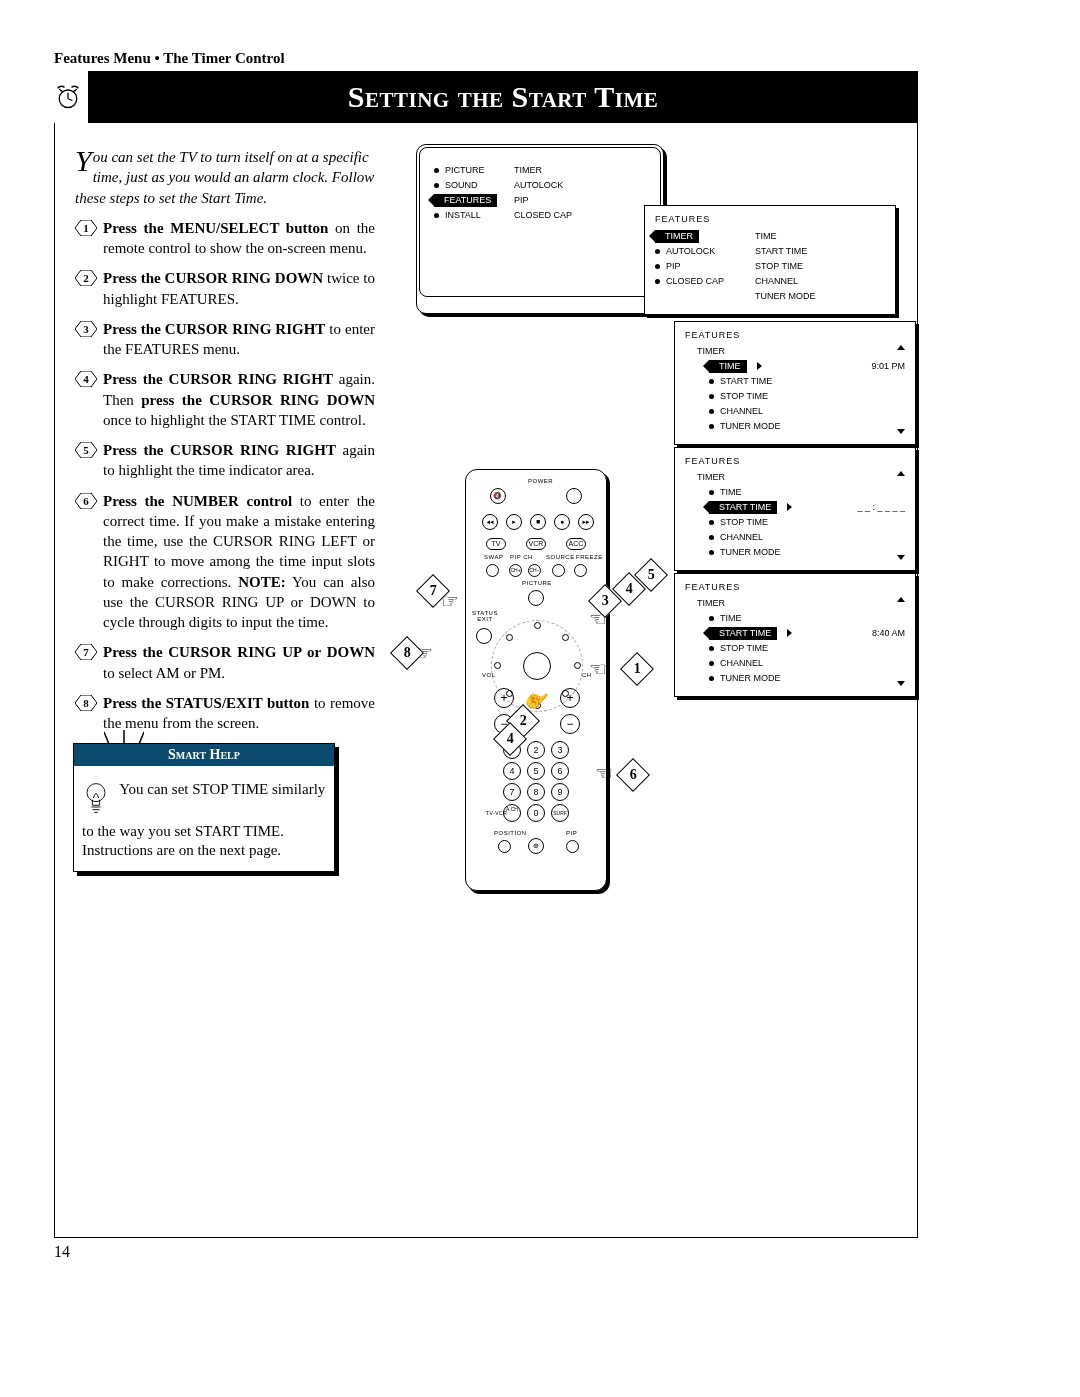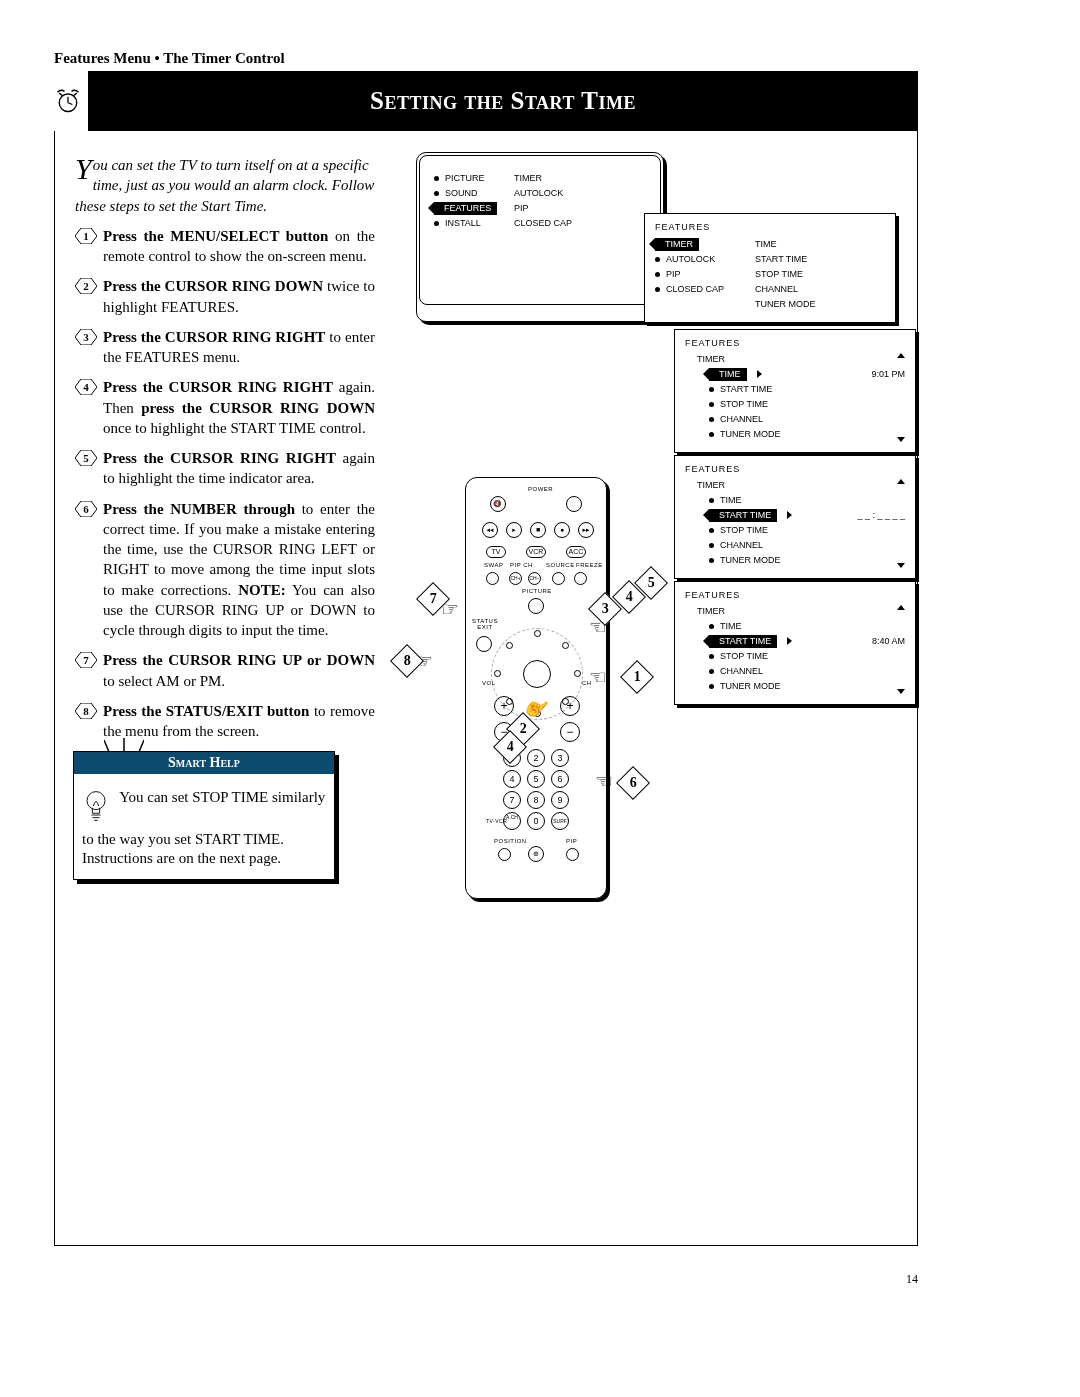--- a/index.html
+++ b/index.html
@@ -23,23 +23,23 @@
   .clock-icon {
     width: 28px;
     height: 28px;
     margin-right: 6px;
   }
   .title-strip {
     flex: 1;
     background: #000;
     color: #fff;
     font-weight: bold;
-    font-size: 25px;
+    font-size: 30px;
     text-align: center;
-    padding: 16px 0;
+    padding: 9px 0;
     font-variant: small-caps;
     letter-spacing: 0.5px;
   }
   .main-frame {
     border: 1px solid #000;
     border-top: none;
     padding: 24px 20px 40px 20px;
     min-height: 1050px;
     position: relative;
   }
@@ -118,23 +118,23 @@
     padding: 14px 8px 10px 8px;
     font-size: 15px;
     line-height: 1.3;
   }
   .bulb-icon {
     width: 34px;
     vertical-align: top;
     display: inline-block;
   }
   .page-num {
-    text-align: right;
-    font-size: 12px;
-    margin-top: 26px;
+    text-align: left;
+    font-size: 16px;
+    margin-top: 5px;
   }
   
   .panel {
     position: absolute;
     border: 1.5px solid #000;
     background: #fff;
     font-family: Arial, sans-serif;
     font-size: 9px;
     padding: 8px 10px 10px 10px;
     box-shadow: 3px 3px 0 #000;
@@ -362,21 +362,21 @@
                 <polygon points="0,8 6,0 16,0 22,8 16,16 6,16" fill="#fff" stroke="#000"></polygon>
                 <text x="11" y="12" text-anchor="middle" font-size="11" font-family="Times" font-weight="bold">5</text>
               </svg></span>
           <span class="step-b">Press the CURSOR RING RIGHT</span><span> again to highlight the time indicator area.</span>
         </div>
         <div class="step">
           <span class="step-num"><svg class="diamond-num" viewBox="0 0 22 16">
                 <polygon points="0,8 6,0 16,0 22,8 16,16 6,16" fill="#fff" stroke="#000"></polygon>
                 <text x="11" y="12" text-anchor="middle" font-size="11" font-family="Times" font-weight="bold">6</text>
               </svg></span>
-          <span class="step-b">Press the NUMBER through</span><span> to enter the correct time. If you make a mistake entering the time, use the CURSOR RING LEFT or RIGHT to move among the time input slots to make corrections. </span><span class="step-b">NOTE:</span><span> You can also use the CURSOR RING UP or DOWN to cycle through digits to input the time.</span>
+          <span class="step-b">Press the NUMBER control</span><span> to enter the correct time. If you make a mistake entering the time, use the CURSOR RING LEFT or RIGHT to move among the time input slots to make corrections. </span><span class="step-b">NOTE:</span><span> You can also use the CURSOR RING UP or DOWN to cycle through digits to input the time.</span>
         </div>
         <div class="step">
           <span class="step-num"><svg class="diamond-num" viewBox="0 0 22 16">
                 <polygon points="0,8 6,0 16,0 22,8 16,16 6,16" fill="#fff" stroke="#000"></polygon>
                 <text x="11" y="12" text-anchor="middle" font-size="11" font-family="Times" font-weight="bold">7</text>
               </svg></span>
           <span class="step-b">Press the CURSOR RING UP or DOWN</span><span> to select AM or PM.</span>
         </div>
         <div class="step">
           <span class="step-num"><svg class="diamond-num" viewBox="0 0 22 16">

